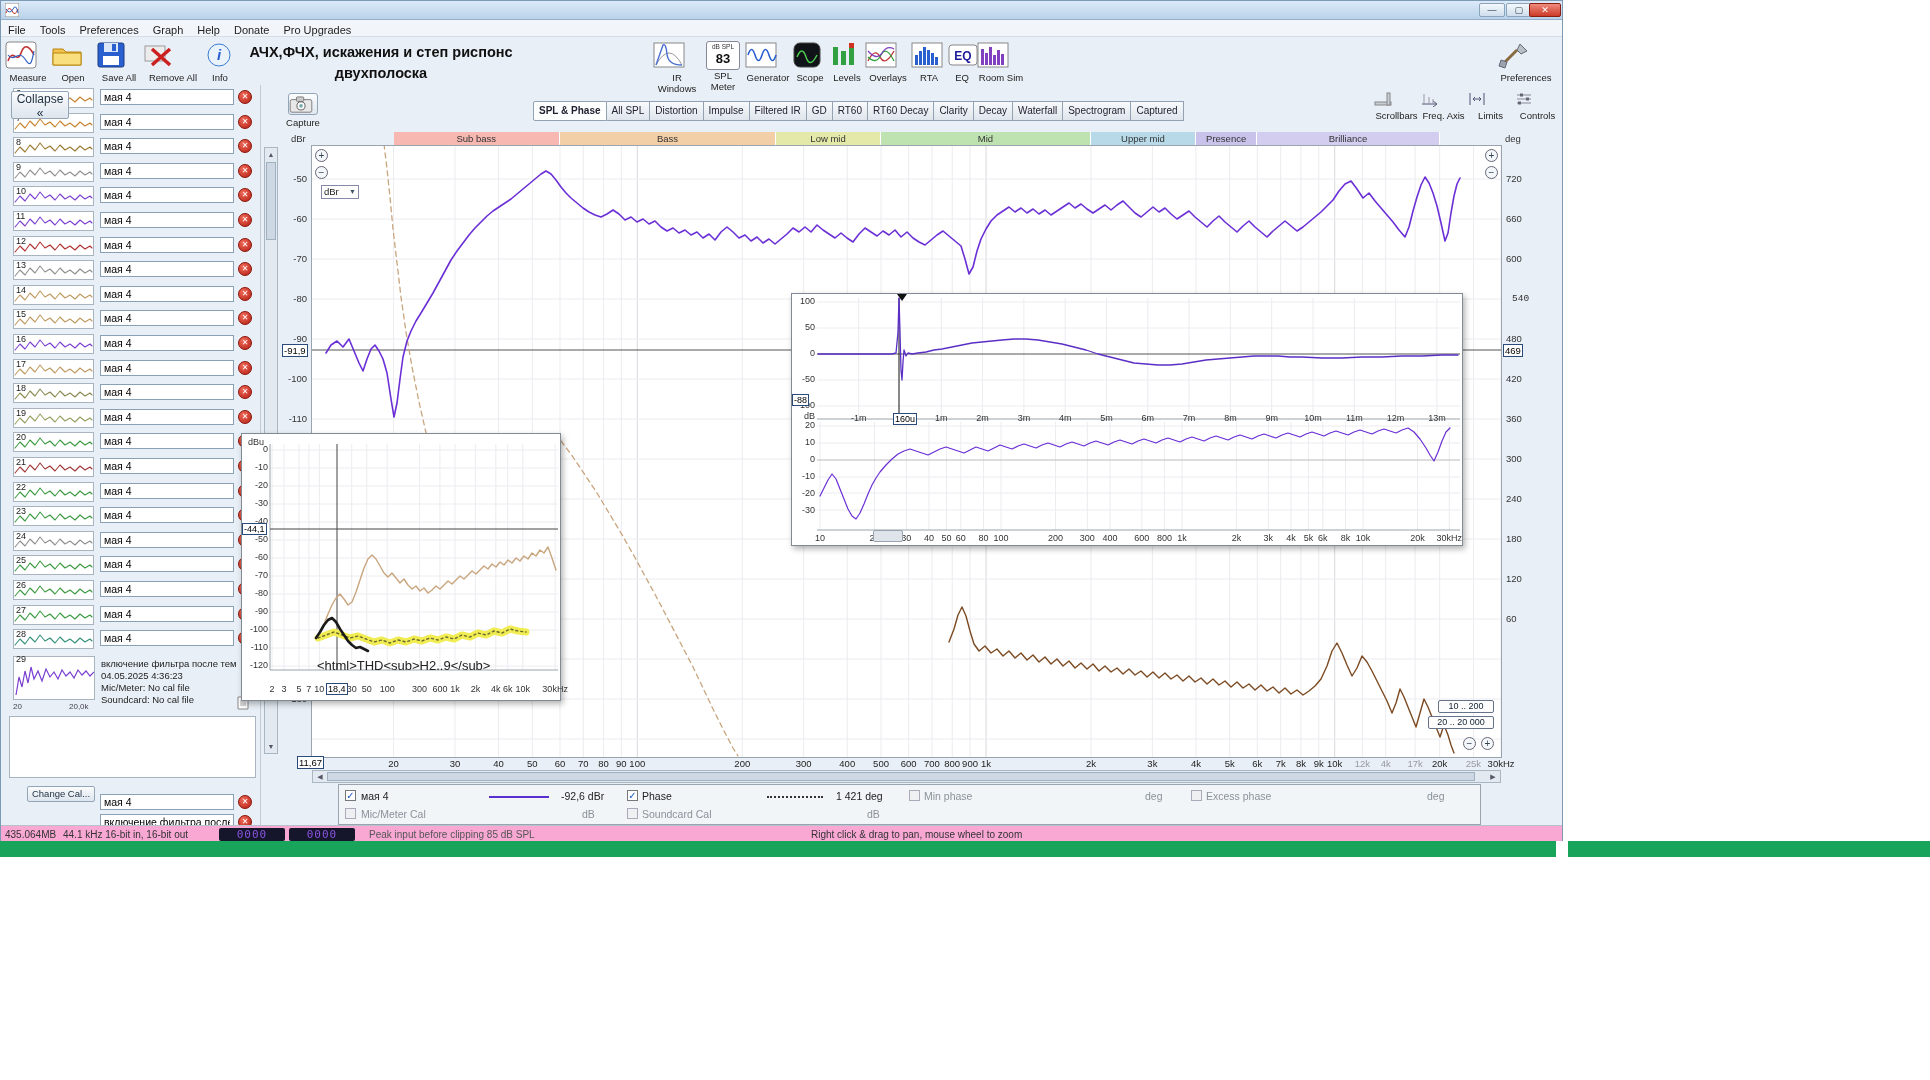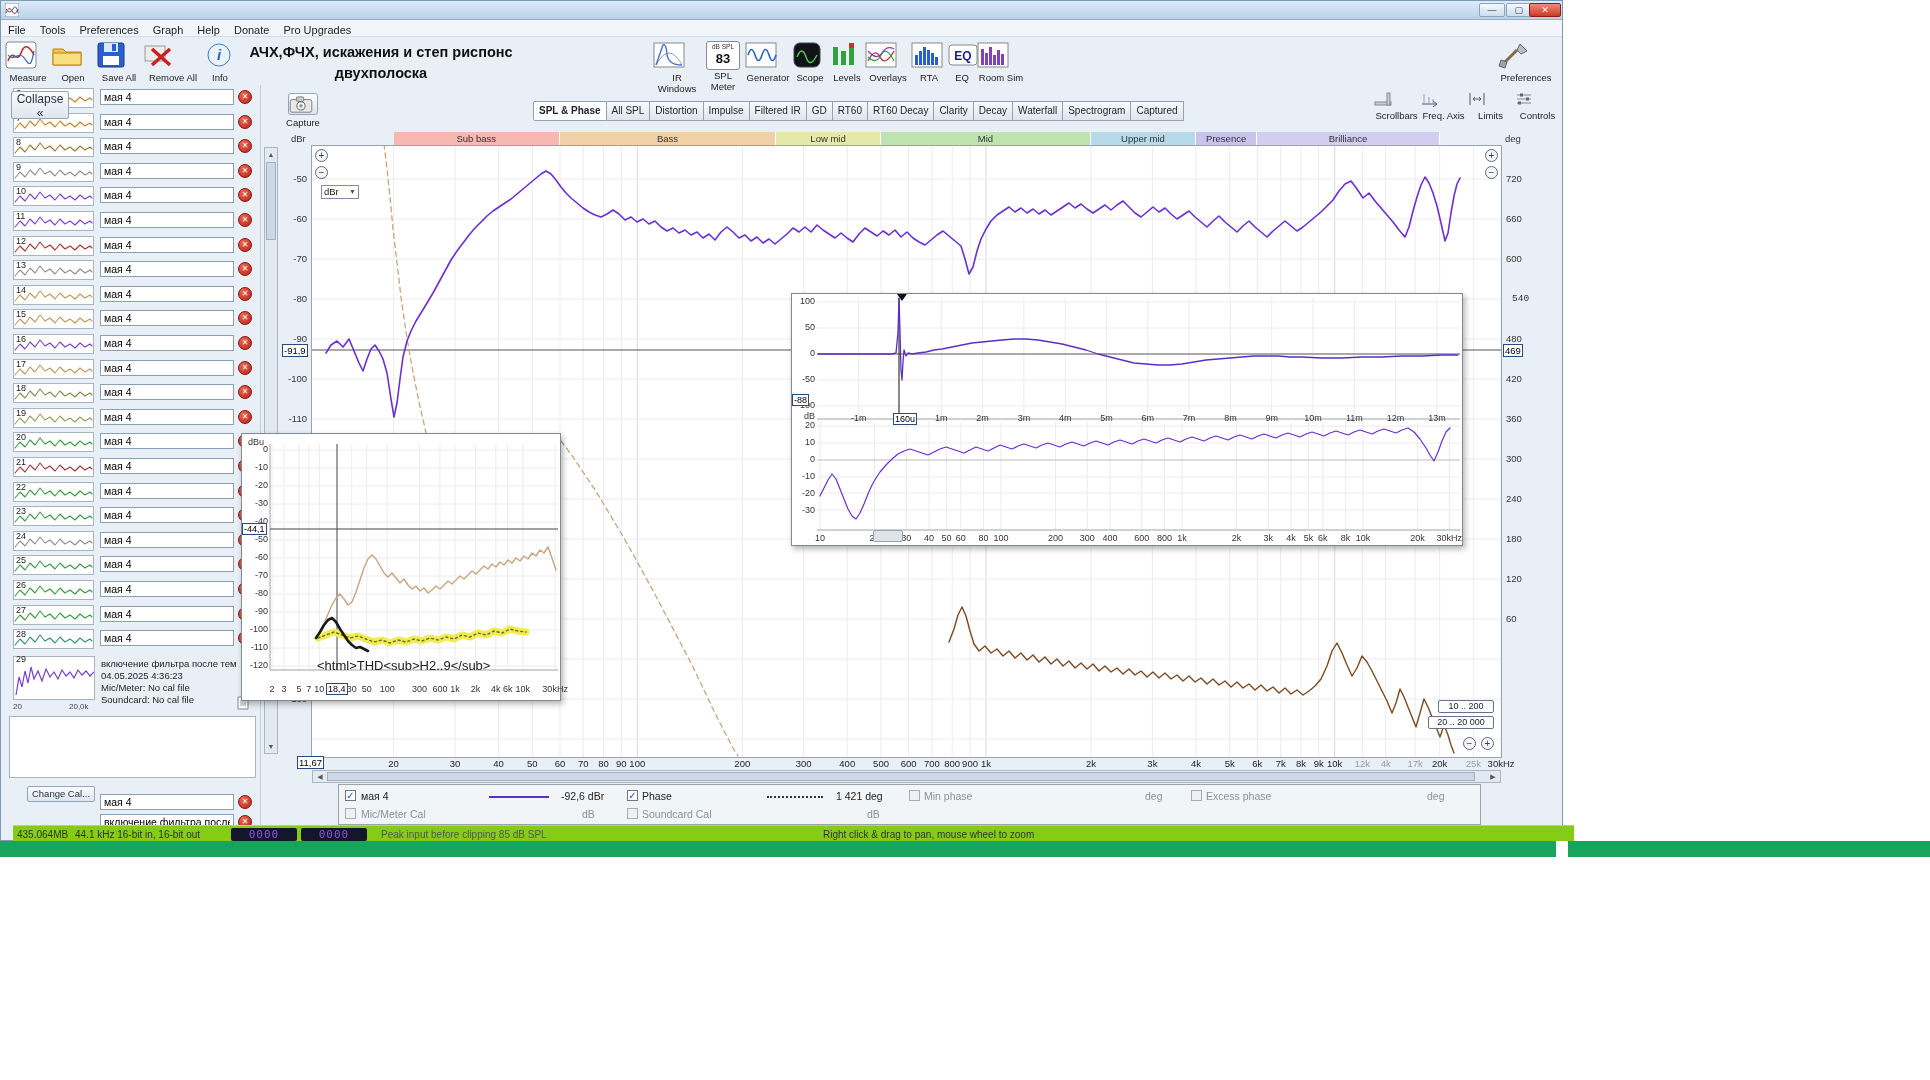--- a/index.html
+++ b/index.html
@@ -81,21 +81,21 @@
   .cursor-tri{position:absolute;width:0;height:0;border-left:5px solid transparent;border-right:5px solid transparent;border-top:7px solid #111;z-index:3}
   
   #legend{position:absolute;left:337px;top:783px;width:1143px;height:41px;background:#f2f5f8;border:1px solid #9aa4ae;z-index:5;font-size:10.5px}
   .cb{position:absolute;width:11px;height:11px;border:1px solid #777;background:#fff;font-size:10px;line-height:10px;text-align:center;color:#1a56c4}
   .cb.dis{border-color:#aab;background:#eef0f2}
   .lg{position:absolute;font-size:10.5px;color:#222;white-space:nowrap}
   .lg.gray{color:#8a929a}
   .sample{position:absolute;height:0;border-top:2px solid #5a2fd0}
   .sample.dot{border-top:2px dotted #333}
   
-  #statusbar{position:absolute;left:12px;top:824px;width:100%;height:17px;background:#84cc16;border-top:1px solid #b8c2cc;z-index:8;font-size:10px;color:#333}
+  #statusbar{position:absolute;left:0;top:824px;width:100%;height:17px;background:#f9a8d4;border-top:1px solid #b8c2cc;z-index:8;font-size:10px;color:#333}
   .st{position:absolute;top:3px;white-space:nowrap}
   .led{position:absolute;top:2px;width:66px;height:13px;background:#15152c;color:#8a55e0;font-family:"DejaVu Sans Mono",monospace;font-size:11px;line-height:13px;text-align:center;letter-spacing:1px;border-radius:2px}
   
   #greenbar{position:absolute;left:0;top:841px;width:1930px;height:16px;background:#19a45b;z-index:9}
   #green-notch{position:absolute;left:1556px;top:0;width:12px;height:16px;background:#fff}
   svg{display:block}
 </style>
 </head>
 <body>
 

